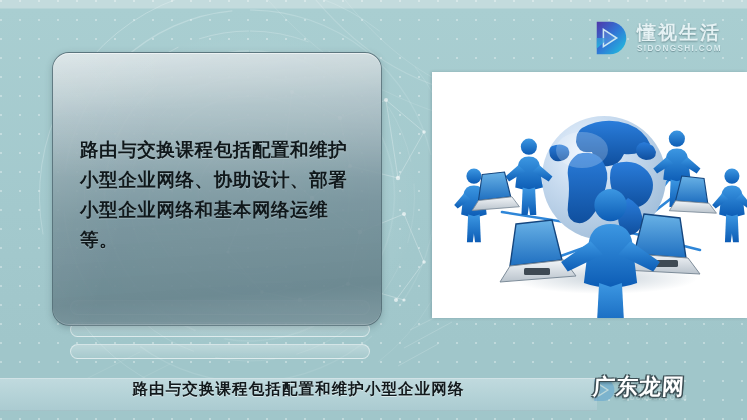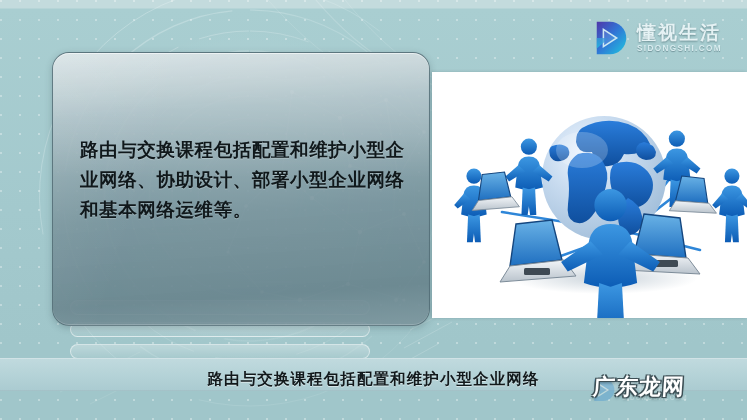--- a/index.html
+++ b/index.html
@@ -26,21 +26,21 @@
   }
 
   
   .streaks{ position:absolute; inset:0; pointer-events:none; opacity:.55;}
 
   
   .hud{ position:absolute; left:0; top:0; width:747px; height:420px; pointer-events:none; }
 
   
   #panel{
-    position:absolute; left:52px; top:52px; width:378px; height:274px;
+    position:absolute; left:52px; top:52px; width:330px; height:274px;
     border-radius:17px;
     background:linear-gradient(176deg,
         rgba(205,218,221,.93) 0%,
         rgba(160,182,189,.90) 22%,
         rgba(118,145,154,.90) 58%,
         rgba(104,132,141,.92) 86%,
         rgba(124,150,158,.92) 100%);
     border:1px solid rgba(86,112,120,.85);
     box-shadow:
       inset 0 1px 0 rgba(255,255,255,.55),
@@ -79,25 +79,25 @@
   
   #photo{
     position:absolute; left:432px; top:72px; width:315px; height:246px;
     background:#ffffff; overflow:hidden;
     box-shadow:-1px 0 3px rgba(40,70,80,.22);
   }
   #photo svg{ display:block; width:100%; height:100%; }
 
   
   #caption-bar{
-    position:absolute; left:0; top:358px; width:747px; height:33px;
+    position:absolute; left:0; top:378px; width:597px; height:33px;
     background:linear-gradient(180deg,#c0dade 0%, #b4d2d7 55%, #abcbd1 100%);
     border-top:1px solid rgba(255,255,255,.45);
     border-bottom:1px solid rgba(130,165,172,.45);
-    display:flex; align-items:flex-end; justify-content:center;
+    display:flex; align-items:flex-start; justify-content:center;
   }
   #caption-text{
     font-size:15.5px; font-weight:700; color:#12191c; letter-spacing:1.1px;
     text-shadow:0 1px 0 rgba(255,255,255,.5);
   }
 
   
   #brand{
     position:absolute; left:592px; top:16px; width:142px; height:44px;
     display:flex; align-items:center; gap:7px; opacity:.95;

